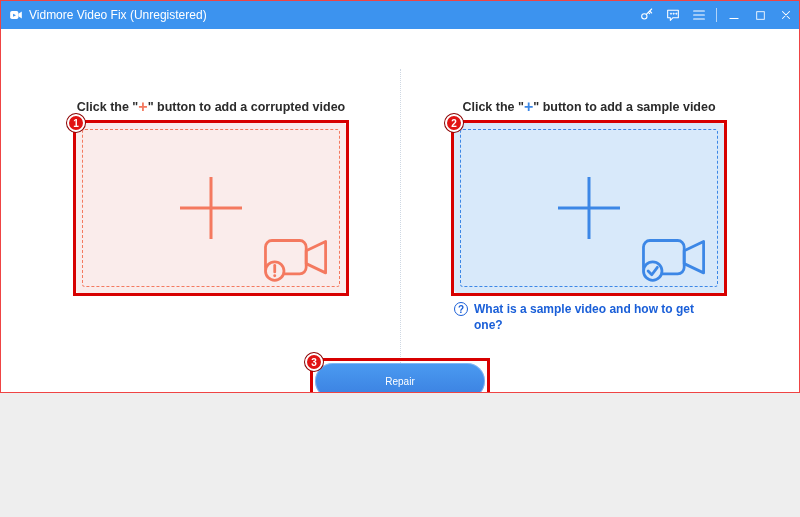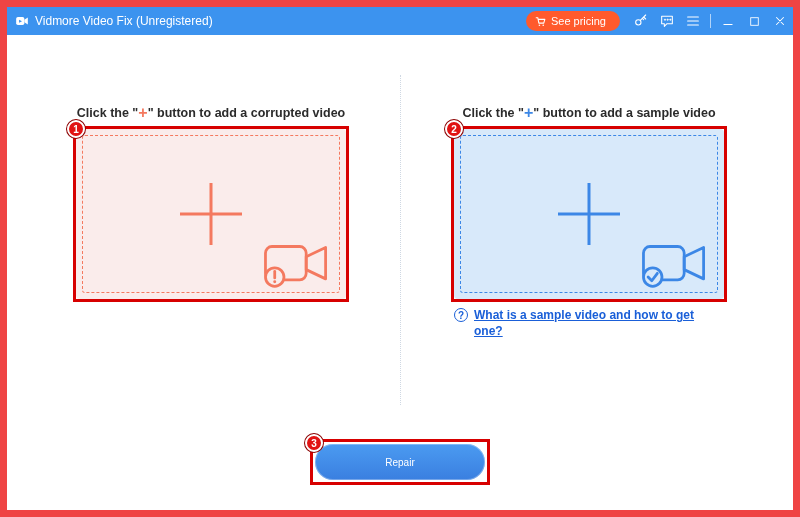--- a/index.html
+++ b/index.html
@@ -12,22 +12,22 @@
     --divider:#cfd8e3;
     --text:#2b2b2b;
     --link:#1a5fd8;
     --panel-blue-bg:#d8e9fa;
     --panel-red-bg:#faeceb;
     --white:#ffffff;
   }
   *{box-sizing:border-box;font-family:"Segoe UI",Arial,sans-serif;}
   body{margin:0;background:#eee;}
   .window{
-    width:800px;height:517px;margin:0 auto;background:var(--white);
-    border:7px solid #ef4444;display:flex;flex-direction:column;
+    width:800px;height:393px;margin:0 auto;background:var(--white);
+    border:1px solid #ef4444;display:flex;flex-direction:column;
     position:relative;overflow:hidden;
   }
 
   
   .titlebar{
     height:28px;background:var(--blue-bg);display:flex;align-items:center;
     color:#fff;font-size:12px;padding-left:8px;flex-shrink:0;
   }
   .app-logo{width:14px;height:14px;margin-right:6px;flex-shrink:0;}
   .titlebar-title{flex-shrink:0;}
@@ -107,21 +107,21 @@
   .help-row{
     display:flex;align-items:flex-start;margin-top:8px;width:270px;
     font-size:12px;gap:6px;
   }
   .help-q{
     width:14px;height:14px;border:1.5px solid var(--link);border-radius:50%;
     color:var(--link);font-size:10px;font-weight:700;display:flex;
     align-items:center;justify-content:center;flex-shrink:0;margin-top:1px;
   }
   .help-link{
-    color:var(--link);font-weight:700;text-decoration:underline;cursor:pointer;
+    color:var(--link);font-weight:700;cursor:pointer;
     line-height:1.35;
   }
 
   
   .footer{
     height:96px;display:flex;align-items:center;justify-content:center;
     flex-shrink:0;position:relative;
   }
   .repair-annot{position:relative;}
   .repair-annot .annot-border{inset:-5px;}
@@ -140,28 +140,20 @@
 
   <div class="titlebar">
     <svg class="app-logo" viewBox="0 0 24 24" fill="none">
       <rect x="2" y="5" width="14" height="14" rx="3" fill="#fff"></rect>
       <path d="M16 10 L22 6 V18 L16 14 Z" fill="#fff"></path>
       <path d="M7 10 L12 12.5 L7 15 Z" fill="var(--blue-bg)"></path>
     </svg>
     <span class="titlebar-title">Vidmore Video Fix (Unregistered)</span>
     <div class="titlebar-spacer"></div>
 
-    <button class="pricing-btn">
-      <svg width="13" height="13" viewBox="0 0 24 24" fill="none">
-        <path d="M4 5h3l2 10h9l2-7H8" stroke="#fff" stroke-width="2" stroke-linecap="round" stroke-linejoin="round"></path>
-        <circle cx="10" cy="19" r="1.5" fill="#fff"></circle>
-          <circle cx="17" cy="19" r="1.5" fill="#fff"></circle>
-      </svg>
-      <span>See pricing</span>
-    </button>
 
     <div class="tb-icon">
       <svg width="16" height="16" viewBox="0 0 24 24" fill="none">
         <circle cx="8" cy="14" r="4" stroke="#fff" stroke-width="1.6"></circle>
         <path d="M11 11 L19 3 M16 6 L19 9 M14 8 L16 10" stroke="#fff" stroke-width="1.6" stroke-linecap="round"></path>
       </svg>
     </div>
     <div class="tb-icon">
       <svg width="16" height="16" viewBox="0 0 24 24" fill="none">
         <path d="M4 5h16v11H12l-4 4v-4H4z" stroke="#fff" stroke-width="1.6" stroke-linejoin="round"></path>

